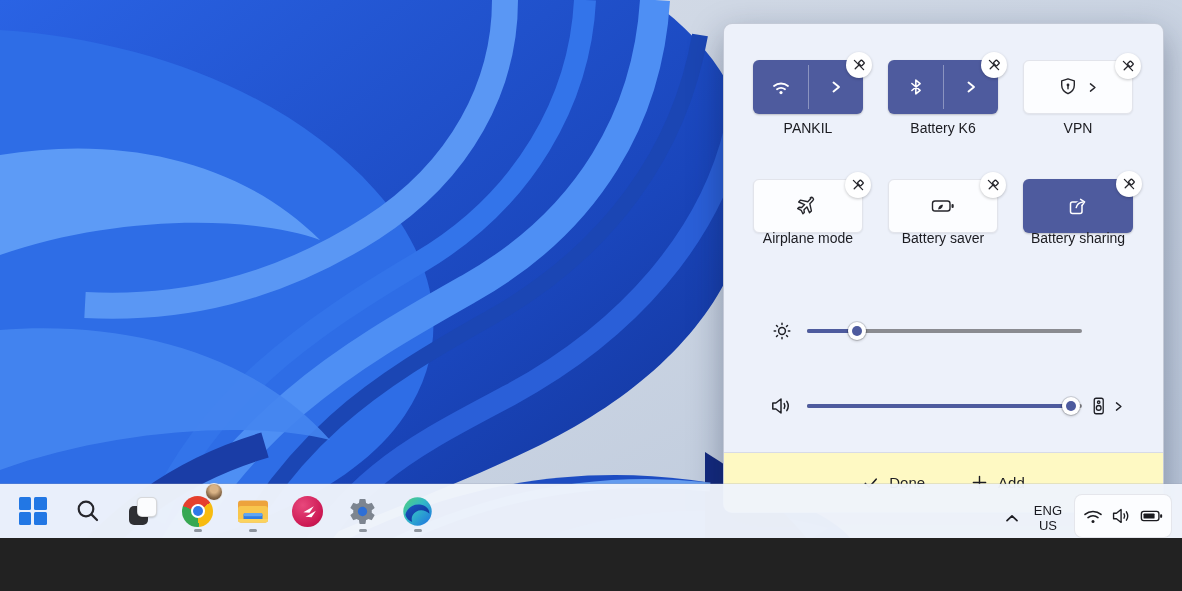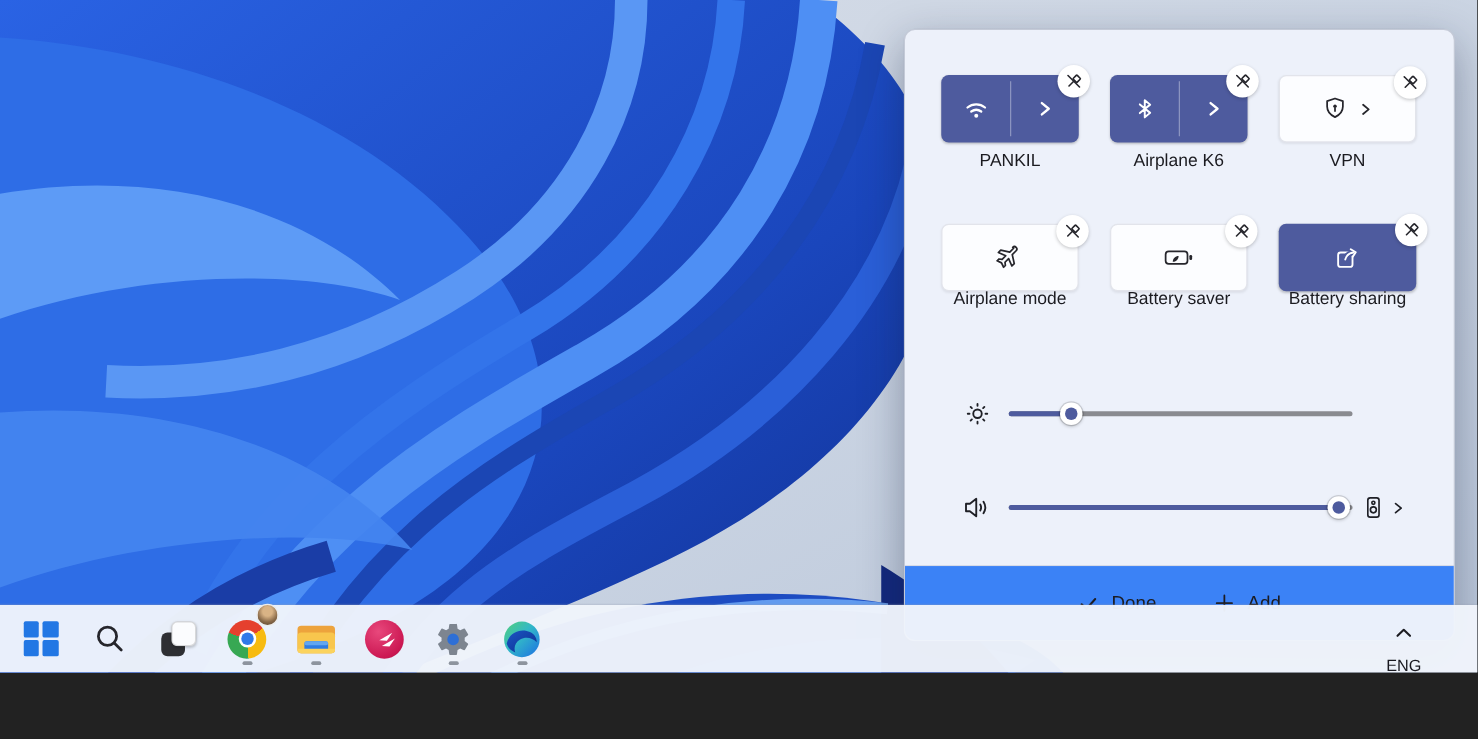--- a/index.html
+++ b/index.html
@@ -32,21 +32,21 @@
   .sr-brightness{top:295px}.sr-volume{top:370px}
   .slider-icon{position:absolute;left:44px;top:0;width:28px;height:24px;display:flex;align-items:center;justify-content:center;color:#1f2026;}
   .track{position:absolute;left:83px;top:10px;width:275px;height:4px;border-radius:2px;background:#8a8b90;}
   .track-fill{position:absolute;left:0;top:0;height:100%;border-radius:2px;background:#4e5b9e;}
   .thumb{position:absolute;top:2px;width:18px;height:18px;background:#fff;border-radius:50%;
     box-shadow:0 0 0 1px rgba(0,0,0,.13),0 1px 3px rgba(0,0,0,.25);transform:translate(-50%,-50%);margin-top:0;}
   .thumb::after{content:"";position:absolute;inset:4px;background:#4e5b9e;border-radius:50%;}
   .vol-trailing{position:absolute;left:366px;top:0;height:24px;display:flex;align-items:center;gap:5px;color:#1f2026;}
 
   
-  .qs-footer{position:absolute;left:0;bottom:0;width:100%;height:60px;background:#3b82f6;
+  .qs-footer{position:absolute;left:0;bottom:0;width:100%;height:60px;background:#fef9c3;
     border-top:1px solid #d7dbe7;border-radius:0 0 8px 8px;display:flex;align-items:center;justify-content:center;gap:46px;box-sizing:border-box;}
   .footer-btn{display:flex;align-items:center;gap:10px;font-size:15px;color:#1b1b20;cursor:default;}
 
   
   .taskbar{position:absolute;left:0;bottom:0;width:100%;height:54px;background:rgba(240,244,251,.97);
     box-shadow:0 -1px 0 rgba(150,160,180,.25);display:flex;align-items:center;}
   .apps{display:flex;gap:14px;padding-left:12px;align-items:center;}
   .app-btn{width:41px;height:48px;position:relative;display:flex;align-items:center;justify-content:center;border-radius:6px;}
   .run-dot{display:none;position:absolute;bottom:3px;left:50%;transform:translateX(-50%);width:8px;height:3px;border-radius:2px;background:#8d949e;}
   .win-logo{width:28px;height:28px;display:grid;grid-template-columns:1fr 1fr;grid-template-rows:1fr 1fr;gap:2.5px;}
@@ -56,21 +56,21 @@
   .taskview .front{position:absolute;right:1px;top:1px;width:18px;height:18px;border-radius:5px;background:#fbfcfe;
     border:1px solid rgba(0,0,0,.14);box-shadow:0 1px 2px rgba(0,0,0,.18);}
   .chrome{position:relative;width:31px;height:31px;border-radius:50%;
     background:conic-gradient(from -70deg,#e5402e 0 125deg,#f7bb10 125deg 245deg,#37a853 245deg 360deg);}
   .chrome::before{content:"";position:absolute;inset:8.5px;background:#fff;border-radius:50%;}
   .chrome::after{content:"";position:absolute;inset:10.5px;background:#3079e8;border-radius:50%;}
   .avatar{position:absolute;top:-4px;right:-5px;width:16px;height:16px;border-radius:50%;z-index:2;
     background:radial-gradient(circle at 50% 32%,#d9b385 0 28%,#8a6b4a 62%,#4c3a2a 100%);border:1px solid #ececec;}
   .feather-circle{width:31px;height:31px;border-radius:50%;display:flex;align-items:center;justify-content:center;
     background:radial-gradient(circle at 35% 30%,#e8487c,#cc1853 70%,#a60f42);}
-  .tray{position:absolute;right:10px;top:12px;height:100%;display:flex;align-items:center;gap:9px;color:#1c1c22;flex-direction:column;}
+  .tray{position:absolute;right:10px;top:0;height:100%;display:flex;align-items:flex-end;gap:9px;color:#1c1c22;}
   .lang{display:flex;flex-direction:column;align-items:center;font-size:13px;line-height:15px;color:#191920;padding:0 3px;}
   .qs-tray-group{width:96px;height:42px;border-radius:8px;background:rgba(253,254,255,.9);
     border:1px solid rgba(120,130,150,.18);display:flex;align-items:center;justify-content:center;gap:7px;}
   .clock{display:flex;flex-direction:column;align-items:flex-end;font-size:14px;line-height:17px;color:#191920;padding-right:4px;}
   .tray-btn{display:flex;align-items:center;justify-content:center;height:40px;border-radius:6px;}
 </style>
 </head>
 <body>
 
 <div class="screen">
@@ -152,21 +152,21 @@
           </span>
       </div>
       <div class="pin-badge">
         <svg width="14" height="14" viewBox="0 0 14 14" fill="none" stroke="#26262c" stroke-width="1.3" stroke-linecap="round">
           <rect x="7.2" y="2.8" width="4.4" height="4.4" rx=".6" transform="rotate(45 9.4 5)"></rect>
             <path d="M7 7 3.2 10.8"></path>
             <path d="M2.4 2.4 11.6 11.6"></path>
         </svg>
       </div>
     </div>
-    <div class="tile-label l2">Airplane K6</div>
+    <div class="tile-label l2">Battery K6</div>
 
     <div class="tile off single t3">
       <span class="icon">
         <svg width="22" height="22" viewBox="0 0 22 22" fill="none" stroke="#26262c" stroke-width="1.4" stroke-linecap="round" stroke-linejoin="round">
           <path d="M11 2.8l6.3 2.1v4.3c0 4.1-2.5 6.7-6.3 8.5-3.8-1.8-6.3-4.4-6.3-8.5V4.9L11 2.8z"></path>
           <circle cx="11" cy="9" r="1.4" fill="#26262c" stroke="none"></circle>
             <path d="M11 10.4v2.4"></path>
         </svg>
         </span>
       <span class="icon">

